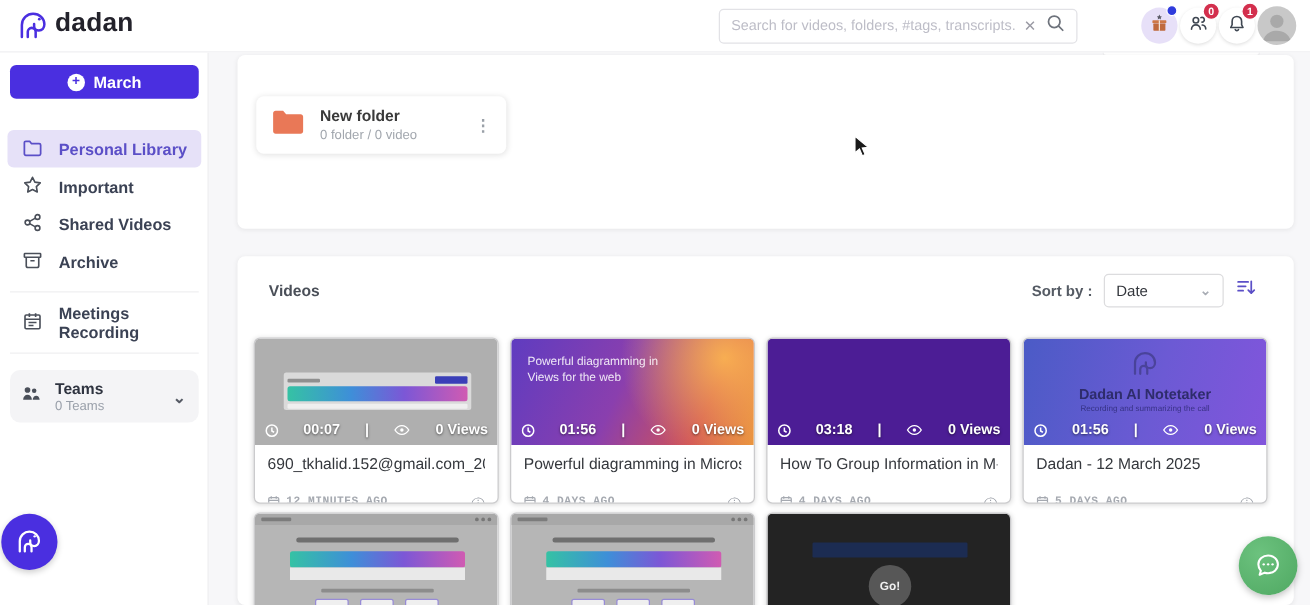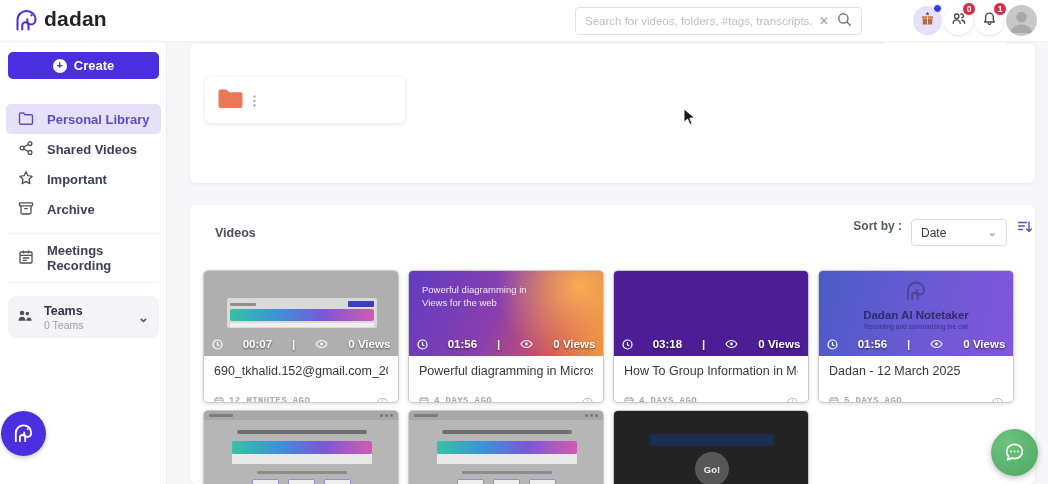--- a/index.html
+++ b/index.html
@@ -46,21 +46,21 @@
 
   .folders-card { position:absolute; left:23px; top:2px; width:845px; height:139px; background:#fff; border-radius:6px; box-shadow:0 1px 4px rgba(0,0,0,.07); }
   .folder-tile { position:absolute; left:15px; top:33px; width:200px; height:46px; background:#fff; border-radius:6px; box-shadow:0 1px 5px rgba(0,0,0,.12); display:flex; align-items:center; padding:0 8px 0 12px; cursor:pointer; }
   .folder-txt { flex:1; margin-left:12px; }
   .folder-title { font-size:12.5px; font-weight:600; color:#3A3A3A; }
   .folder-sub { font-size:10.5px; color:#A2A7AE; margin-top:2px; }
   .kebab { color:#9AA0A8; font-size:13px; font-weight:700; cursor:pointer; padding:2px 4px; }
 
   .videos-card { position:absolute; left:23px; top:163px; width:845px; height:279px; background:#fff; border-radius:6px; box-shadow:0 1px 4px rgba(0,0,0,.07); overflow:hidden; }
   .videos-title { position:absolute; left:25px; top:21px; font-size:12.5px; font-weight:600; color:#4A4F58; }
-  .sort-group { position:absolute; right:2px; top:14px; display:flex; align-items:flex-start; gap:9px; }
+  .sort-group { position:absolute; right:30px; top:14px; display:flex; align-items:center; gap:9px; }
   .sort-label { font-size:12px; font-weight:600; color:#555B64; }
   .sort-select { width:96px; height:27px; border:1px solid #DCDCDE; border-radius:4px; display:flex; align-items:center; justify-content:space-between; padding:0 9px; font-size:12px; color:#33363C; cursor:pointer; background:#fff; }
   .sort-select .chev { color:#A8ACB4; font-size:11px; }
 
   .vcard { position:absolute; width:196px; height:133px; background:#fff; border:1px solid #CBCBCD; border-radius:5px; overflow:hidden; box-shadow:0 1px 4px rgba(0,0,0,.15); cursor:pointer; }
   .thumb { position:relative; width:100%; height:85px; overflow:hidden; }
   .overlay { position:absolute; left:0; right:0; bottom:6px; display:flex; align-items:center; justify-content:center; gap:20px; color:#fff; font-size:11.5px; font-weight:700; text-shadow:0 1px 2px rgba(0,0,0,.55); }
   .vbody { padding:8px 10px 0; }
   .vtitle { font-size:12.5px; font-weight:500; color:#35383D; white-space:nowrap; overflow:hidden; }
   .vmeta { margin-top:18px; display:flex; align-items:flex-start;font-family:Liberation Mono, monospace; }
@@ -167,54 +167,54 @@
     <svg width="31" height="31" viewBox="0 0 31 31">
       <circle cx="15.5" cy="12" r="5.3" fill="#A9A9A9"></circle>
       <path d="M4.5 28c1-5.5 5.6-8.4 11-8.4s10 2.9 11 8.4z" fill="#A9A9A9"></path>
     </svg>
   </div>
 </div>
 
 <div class="sidebar">
   <div class="create-btn">
     <span class="create-plus">+</span>
-    <span>Create</span>
+    <span>March</span>
   </div>
 
   <div class="nav">
     <div class="nav-item active">
       <span>
         <svg width="16" height="16" viewBox="0 0 16 16" fill="none" stroke="#5B4FC7" stroke-width="1.4" stroke-linejoin="round">
           <path d="M1.5 13V4.2c0-.7.5-1.2 1.2-1.2h3l1.4 1.8h6.2c.7 0 1.2.5 1.2 1.2V13c0 .7-.5 1.2-1.2 1.2H2.7c-.7 0-1.2-.5-1.2-1.2z"></path>
         </svg>
       </span>
       <span>Personal Library</span>
+    </div>
+    <div class="nav-item">
+      <span>
+        <svg width="16" height="16" viewBox="0 0 16 16" fill="none" stroke="#4A4F59" stroke-width="1.3" stroke-linejoin="round">
+          <path d="M8 1.8l1.9 3.9 4.3.6-3.1 3 .7 4.3L8 11.6l-3.8 2 .7-4.3-3.1-3 4.3-.6z"></path>
+        </svg>
+      </span>
+      <span>Important</span>
     </div>
     <div class="nav-item">
       <span>
         <svg width="16" height="16" viewBox="0 0 16 16" fill="none" stroke="#4A4F59" stroke-width="1.3">
           <circle cx="12" cy="3.6" r="1.9"></circle>
             <circle cx="4" cy="8" r="1.9"></circle>
             <circle cx="12" cy="12.4" r="1.9"></circle>
           <path d="M5.7 7.1l4.6-2.6M5.7 8.9l4.6 2.6"></path>
         </svg>
       </span>
       <span>Shared Videos</span>
     </div>
     <div class="nav-item">
       <span>
         <svg width="16" height="16" viewBox="0 0 16 16" fill="none" stroke="#4A4F59" stroke-width="1.3" stroke-linejoin="round">
-          <path d="M8 1.8l1.9 3.9 4.3.6-3.1 3 .7 4.3L8 11.6l-3.8 2 .7-4.3-3.1-3 4.3-.6z"></path>
-        </svg>
-      </span>
-      <span>Important</span>
-    </div>
-    <div class="nav-item">
-      <span>
-        <svg width="16" height="16" viewBox="0 0 16 16" fill="none" stroke="#4A4F59" stroke-width="1.3" stroke-linejoin="round">
           <rect x="1.5" y="2.8" width="13" height="3" rx="0.5"></rect>
           <path d="M3 5.8v6.7c0 .8.6 1.5 1.4 1.5h7.2c.8 0 1.4-.7 1.4-1.5V5.8"></path>
           <path d="M6.3 8.6h3.4"></path>
         </svg>
       </span>
       <span>Archive</span>
     </div>
 
     <div class="sep"></div>
 
@@ -250,20 +250,24 @@
 
 <div class="main">
   <div class="partial-card"></div>
 
   <div class="folders-card">
     <div class="folder-tile">
       <span>
         <svg width="27" height="21" viewBox="0 0 27 21">
           <path d="M1.5 3.5c0-1.1.9-2 2-2h6l2.4 2.8h11.6c1.1 0 2 .9 2 2V18c0 1.1-.9 2-2 2h-20c-1.1 0-2-.9-2-2z" fill="#E97857"></path>
         </svg>
+      </span>
+      <span class="folder-txt">
+        <div class="folder-title">New folder</div>
+        <div class="folder-sub">0 folder / 0 video</div>
       </span>
       <span class="kebab">⋮</span>
     </div>
   </div>
 
   <div class="videos-card">
     <div class="videos-title">Videos</div>
 
     <div class="sort-group">
       <span class="sort-label">Sort by :</span>

